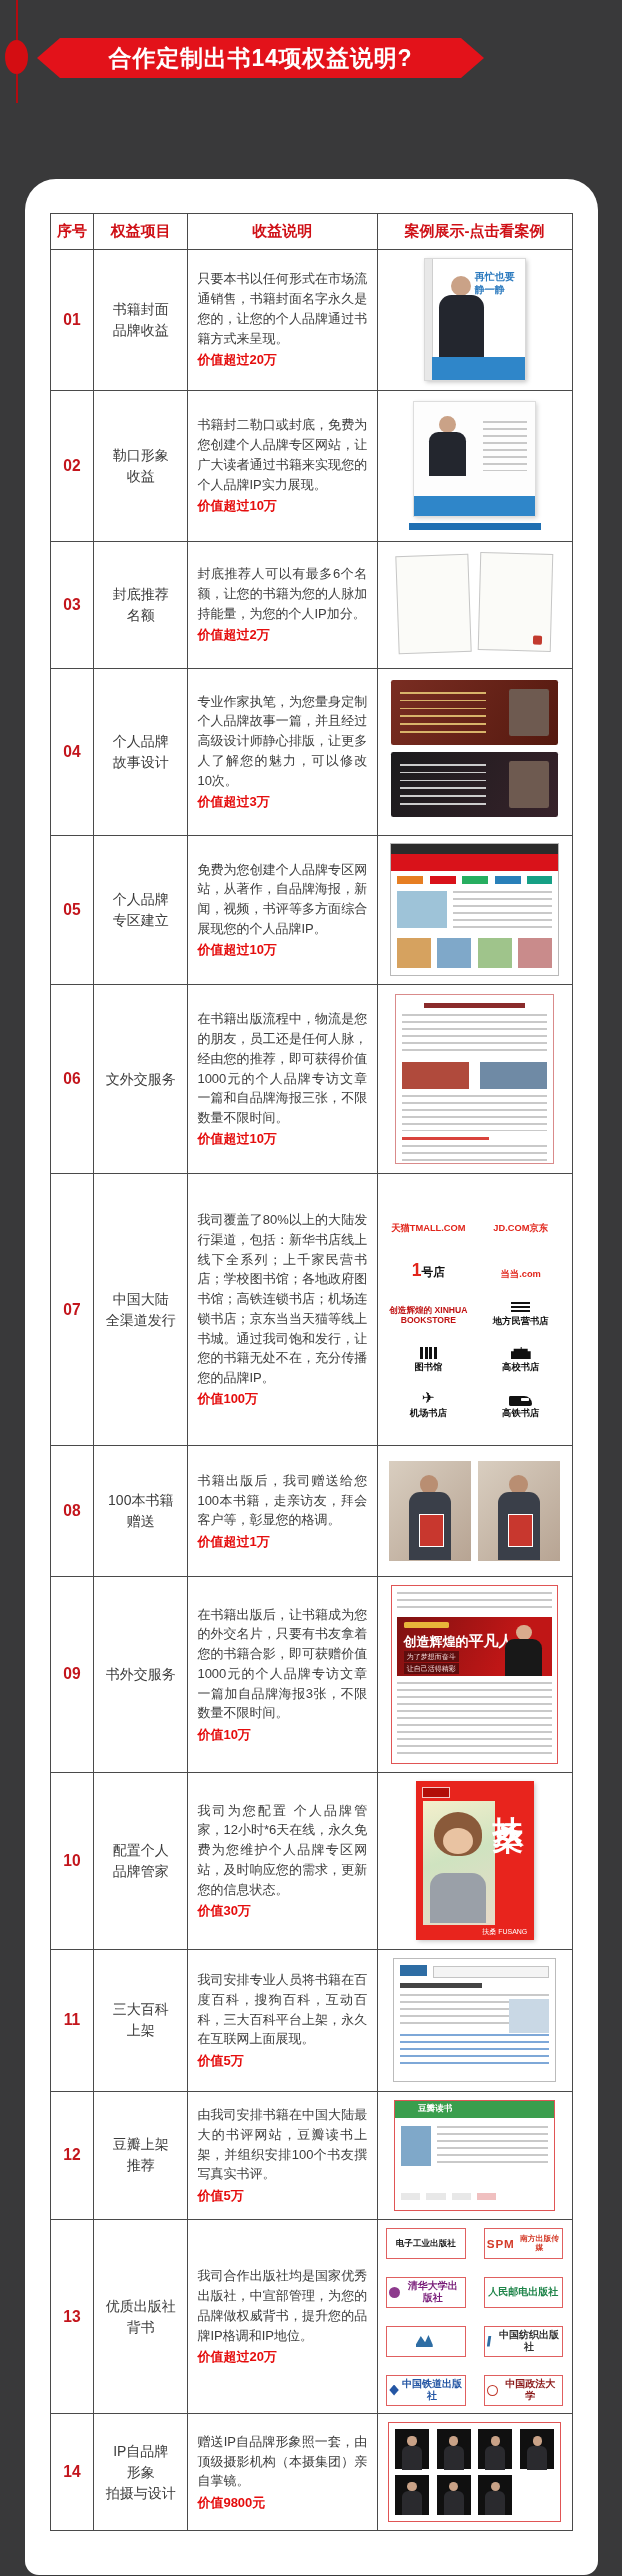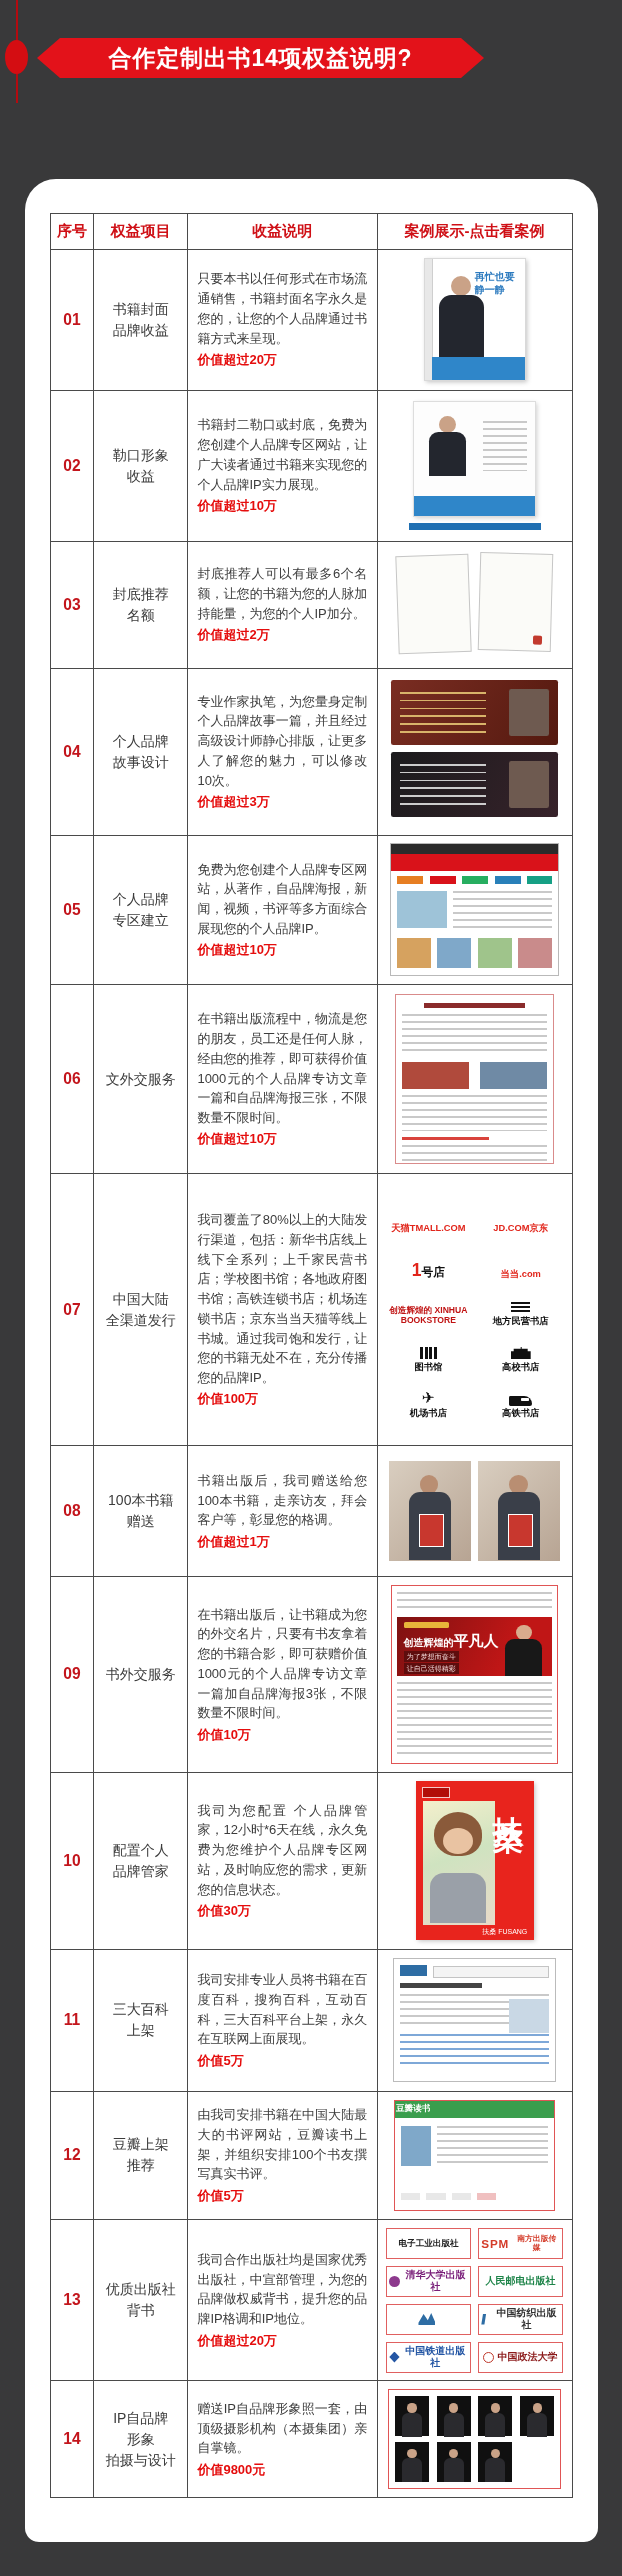--- a/index.html
+++ b/index.html
@@ -105,21 +105,21 @@
   .cphotos .ph{position:relative;display:block;width:82px;height:100px;background:linear-gradient(135deg,#d9cec0,#b7a493)}
   .cphotos .phead{position:absolute;left:31px;top:14px;width:18.7px;height:18.7px;border-radius:50%;background:#b98e72}
   .cphotos .pbody{position:absolute;left:20px;top:31px;width:42px;height:68px;border-radius:11px 11px 0 0;background:#3a3f49}
   .cphotos .pbook{position:absolute;left:30px;top:53px;width:23px;height:31px;background:#c8372e;border:0.8px solid #fff}
   
   .cart9{width:167px;height:179px;border:1.6px solid #e05555;background:#fff;padding:6.2px 5.4px;box-sizing:border-box}
   .cart9 .l1{height:20px;margin-bottom:4.7px}
   .banner9{position:relative;display:block;height:59px;background:linear-gradient(115deg,#7e1111,#c01616 70%);overflow:hidden}
   .b9tag{position:absolute;left:6.2px;top:5.4px;width:45px;height:6.2px;background:#e8b53a;border-radius:1.6px}
   .b9title{position:absolute;left:6.2px;top:15.6px;color:#fff;white-space:nowrap}
-  .b9title .sm{font-size:10px;font-weight:bold}
+  .b9title .sm{font-size:13px;font-weight:bold}
   .b9title .bg{font-size:15px;font-weight:bold}
   .b9s1{position:absolute;left:6.2px;top:34px;color:#f3d9d9;font-size:7px;background:#5e0d0d;padding:0.8px 3.1px}
   .b9s2{position:absolute;left:6.2px;top:46px;color:#f3d9d9;font-size:7px;background:#5e0d0d;padding:0.8px 3.1px}
   .b9head{position:absolute;right:20px;top:7.8px;width:15.6px;height:15.6px;border-radius:50%;background:#d9ab8d}
   .b9body{position:absolute;right:9.3px;top:22px;width:37px;height:37px;border-radius:9.3px 9.3px 0 0;background:#181818}
   .cart9 .l2{height:75px;margin-top:6.2px}
   
   .cbook10{width:118px;height:159px;background:#e8241d;box-shadow:1.6px 2.3px 4.7px rgba(0,0,0,.25)}
   .cbook10 .tag10{position:absolute;left:6.2px;top:6.2px;width:26.5px;height:8.6px;background:#b20d08;border:0.8px solid #f4c9c7}
   .cbook10 .art10{position:absolute;left:7px;top:20px;width:72px;height:124px;background:linear-gradient(160deg,#f4efcc,#cfe3c0 45%,#e9dac9)}
@@ -134,27 +134,27 @@
   .bk-top{display:block;height:11px;margin-bottom:6.2px;position:relative}
   .bk-logo{position:absolute;left:0;top:0;width:26.5px;height:11px;background:#2e6da4}
   .bk-search{position:absolute;left:33px;right:0;top:0.8px;height:9.3px;border:0.8px solid #c4c4c4;background:#f4f4f4}
   .bk-title{display:block;height:5.4px;width:55%;background:#444;margin-bottom:6.2px}
   .cbaike .l1{height:34px;margin-bottom:6.2px}
   .bk-img{position:absolute;right:6.2px;top:40px;width:40px;height:34px;background:#c9d8e5}
   .cbaike .l2{height:31px}
   
   .cdouban{width:159px;height:109px;border:0.8px solid #e05555;background:#fff}
   .db-head{position:absolute;left:0;right:0;top:0;height:17px;background:#3a9e4d;color:#fff;font-size:8.6px;
-           font-weight:bold;display:flex;align-items:center;padding-left:1px}
+           font-weight:bold;display:flex;align-items:center;padding-left:23px}
   .db-cover{position:absolute;left:6.2px;top:25px;width:30px;height:40px;background:#7fa8c9}
   .cdouban .l1{position:absolute;left:42px;right:6.2px;top:25px;height:40px}
   .db-tags{position:absolute;left:6.2px;right:47px;bottom:9.3px;height:7.8px;
            background:linear-gradient(90deg,#e8e8e8 0 18%,#fff 18% 24%,#e8e8e8 24% 42%,#fff 42% 48%,#e8e8e8 48% 66%,#fff 66% 72%,#f0c0c0 72% 90%,#fff 90% 100%)}
   
-  .pubs{width:177px;display:grid;grid-template-columns:1fr 1fr;gap:7px}
+  .pubs{width:177px;display:grid;grid-template-columns:1fr 1fr;gap:18px}
   .pub{border:1.6px solid #e06060;background:#fff;height:31px;display:flex;align-items:center;justify-content:center;
        gap:3.1px;font-weight:bold;padding:0 2.3px;box-sizing:border-box;text-align:center}
   .pub .pubt{font-size:10px;line-height:1.2}
   .pub1 .pubt{color:#222;font-size:8.6px;font-family:"Liberation Serif","DejaVu Serif",serif}
   .pub2 .pubt{color:#d43c2a;font-size:7.8px}
   .pub2::before{content:"SPM";color:#d43c2a;font-size:11.7px;font-weight:bold;letter-spacing:0.8px;margin-right:1.6px}
   .pub3::before{content:"";width:11px;height:11px;border-radius:50%;background:#8d3a8d;flex:none}
   .pub3 .pubt{color:#7a1f7a}
   .pub4 .pubt{color:#1e8449}
   .pub5::before{content:"";width:17px;height:12.4px;background:#2e6da4;clip-path:polygon(0 80%,30% 10%,55% 60%,75% 0,100% 80%,100% 100%,0 100%)}

